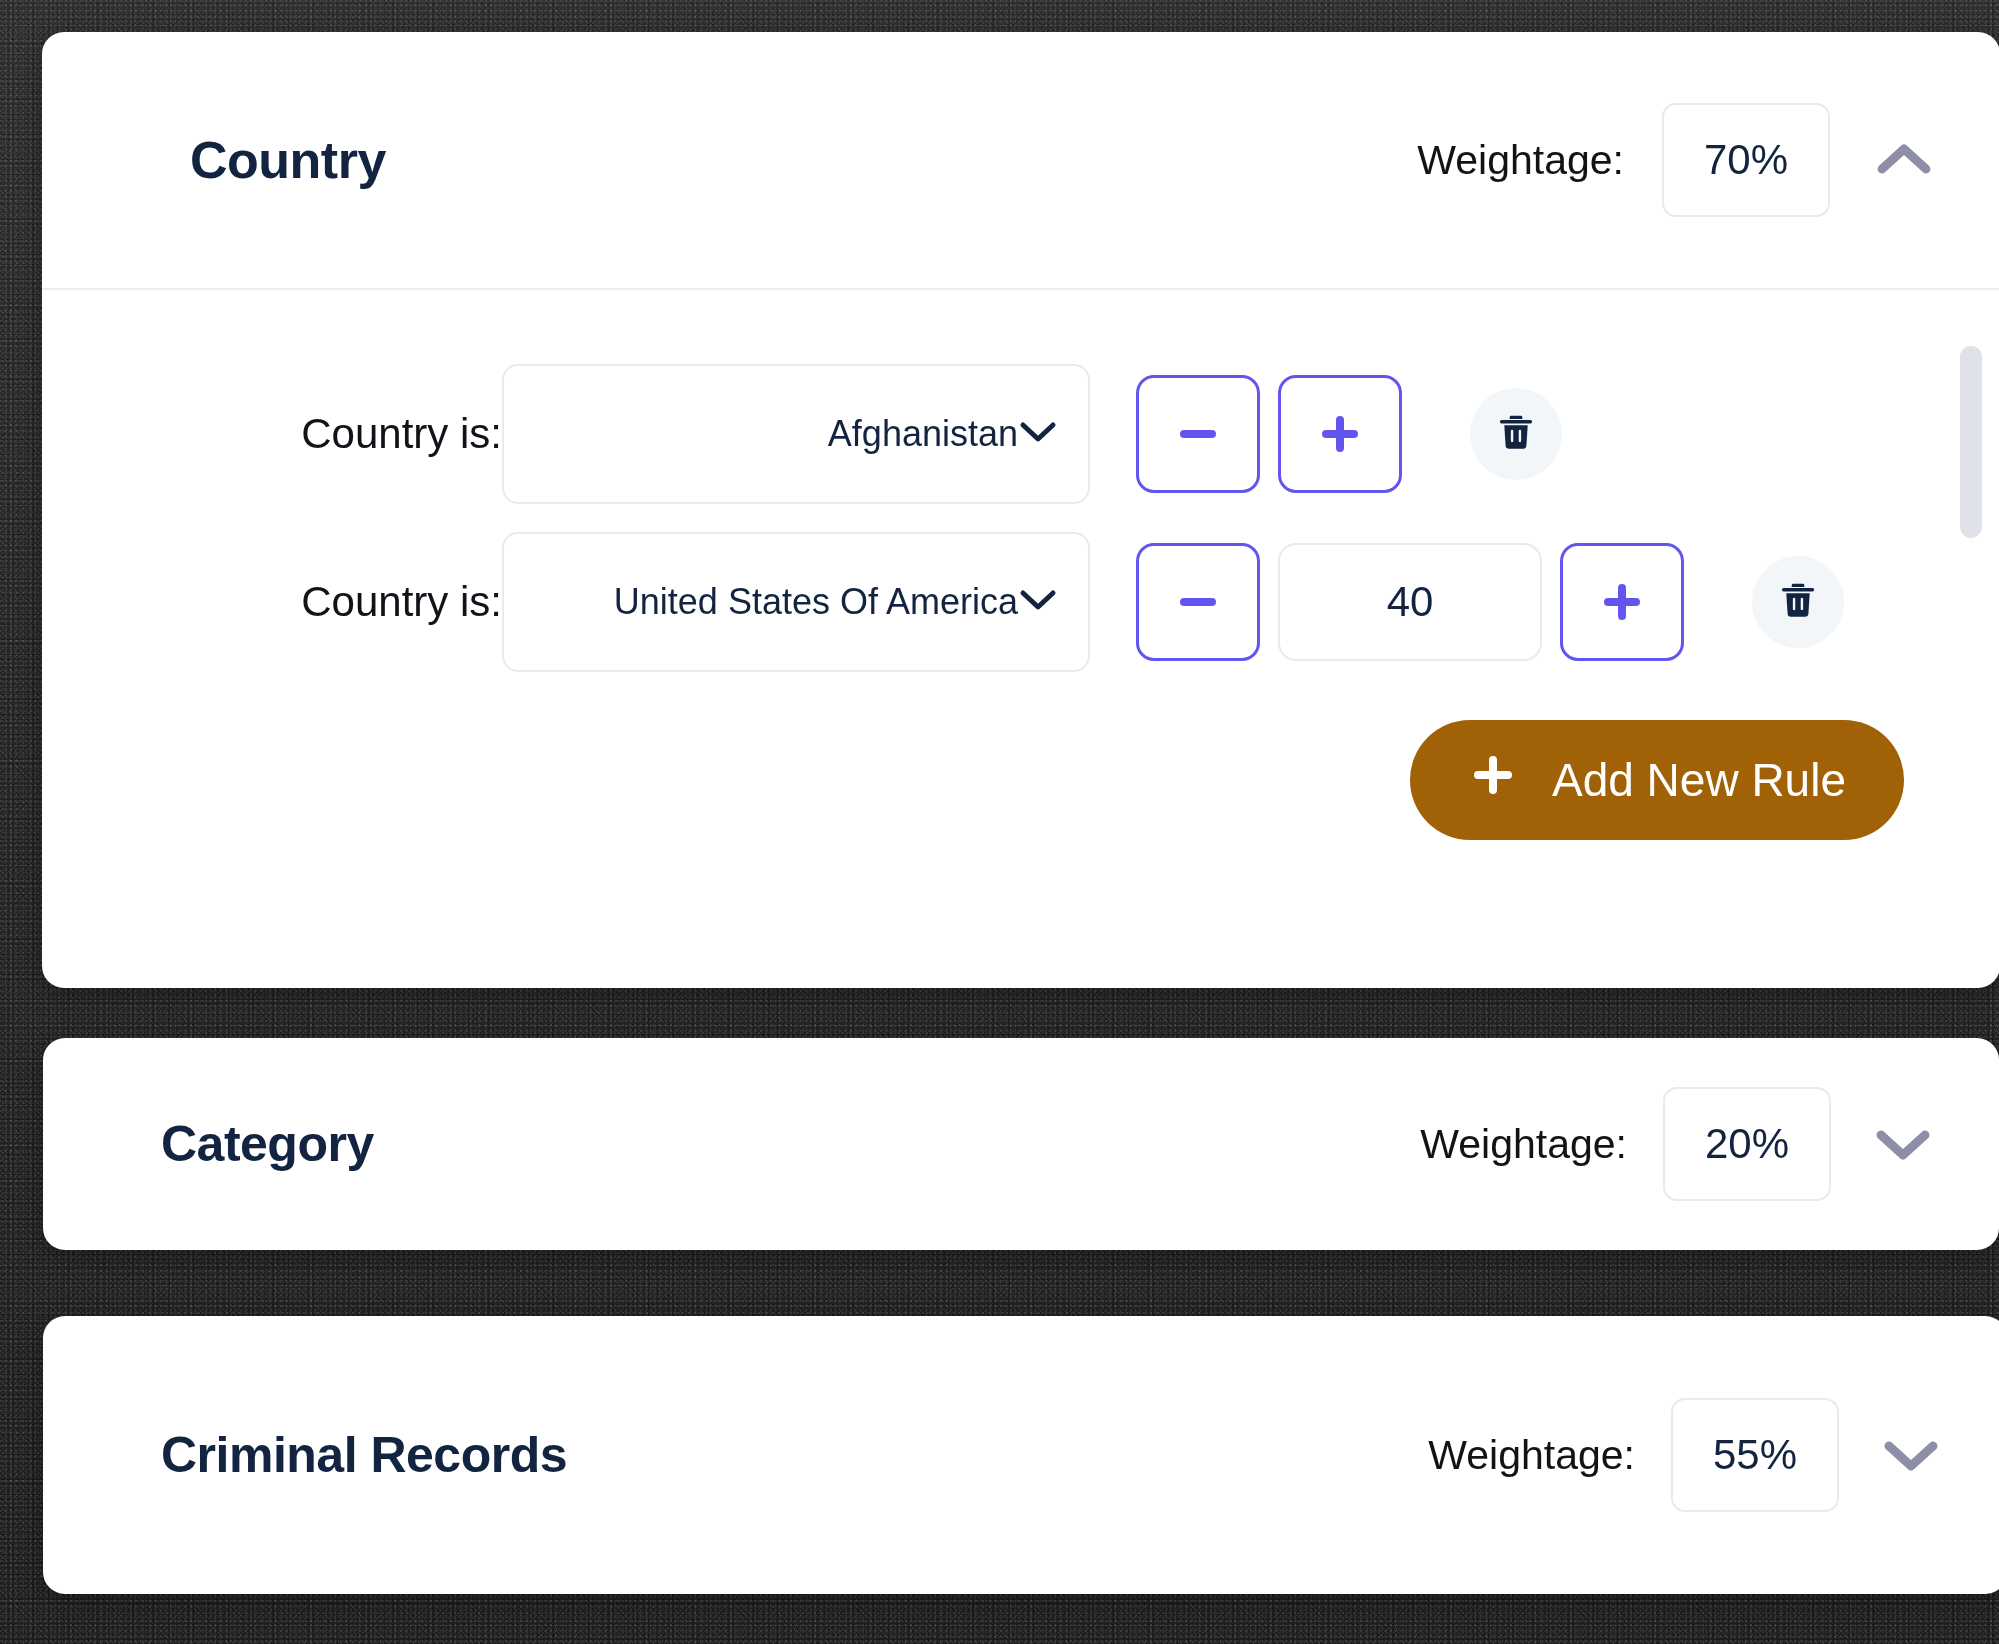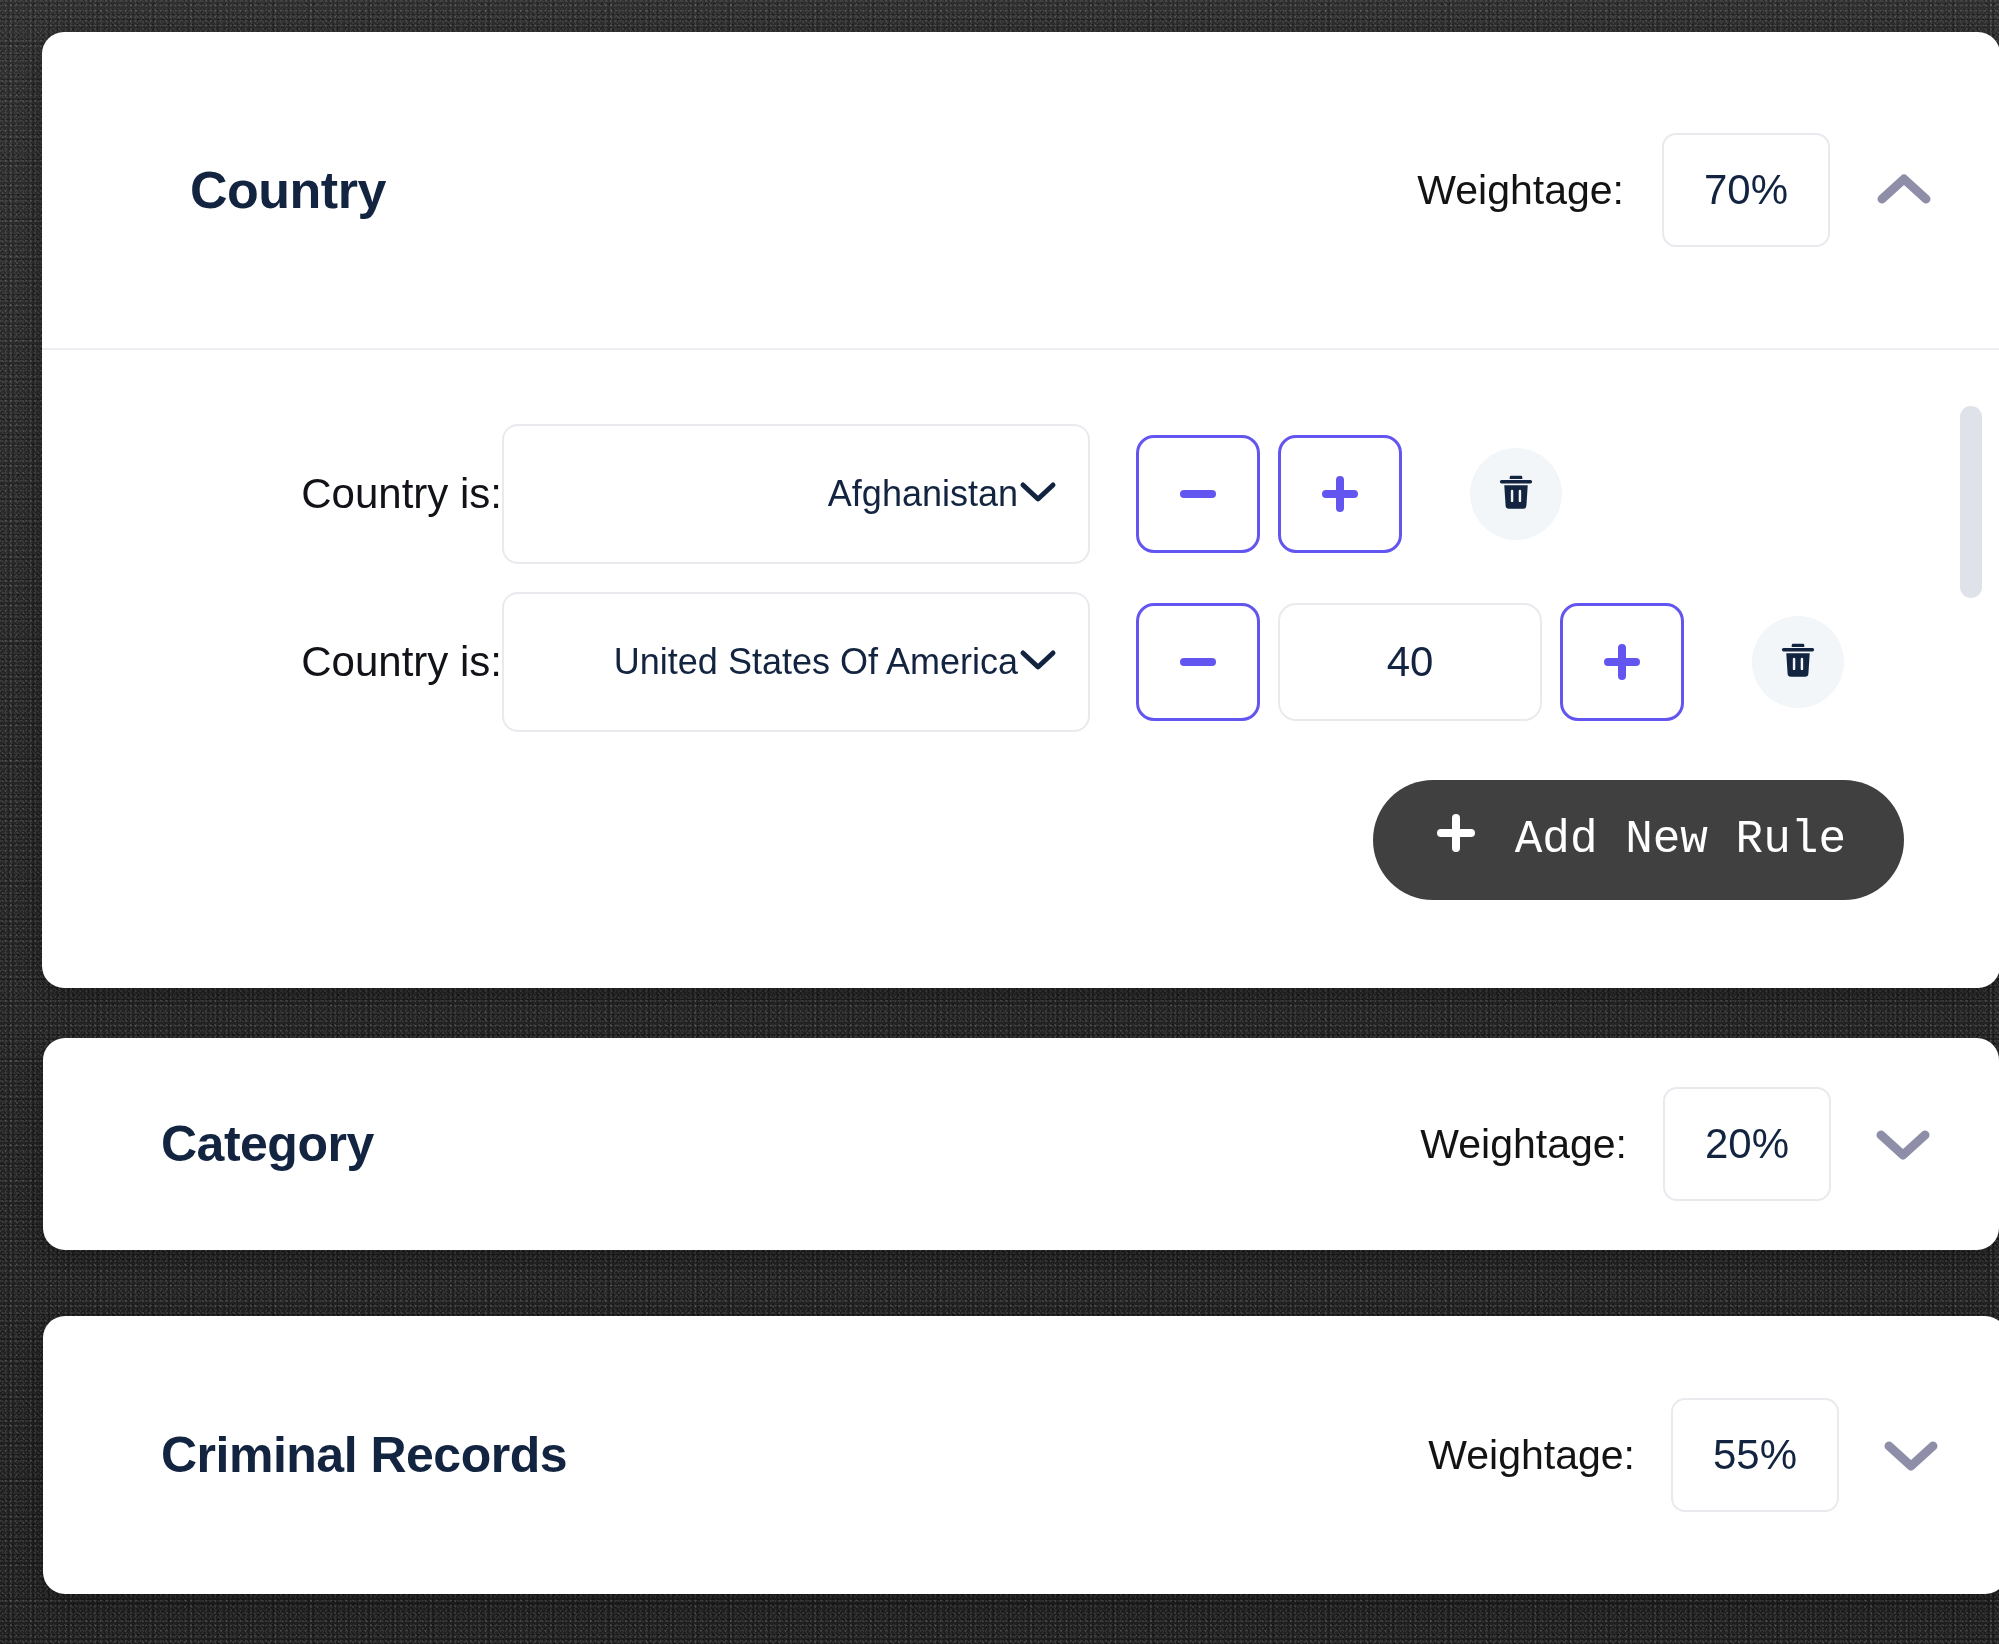--- a/index.html
+++ b/index.html
@@ -44,21 +44,21 @@
     box-shadow: 0 6px 26px rgba(0,0,0,0.35);
   }
 
   
   #card-country { left: 42px; top: 32px; width: 1958px; height: 956px; overflow: hidden; }
 
   .card-header {
     position: relative;
     display: flex;
     align-items: center;
-    height: 316px;
+    height: 256px;
     padding: 0 60px 0 148px;
     border-radius: 18px;
   }
 
   .card-title {
     font-size: 52px;
     font-weight: 700;
     color: #132441;
     letter-spacing: -0.5px;
     white-space: nowrap;
@@ -204,25 +204,25 @@
     margin-top: 34px;
   }
 
   .add-rule-btn {
     display: flex;
     align-items: center;
     gap: 34px;
     height: 120px;
     padding: 16px 58px;
     border-radius: 60px;
-    background: #404040;
+    background: #a16207;
     border: none;
     color: #ffffff;
     font-size: 46px;
-    font-family: Liberation Mono, monospace;
+    font-family: Liberation Sans, sans-serif;
     cursor: pointer;
     white-space: nowrap;
   }
 
   
   .scrollbar-track {
     position: absolute;
     right: 18px;
     top: 38px;
     width: 22px;

